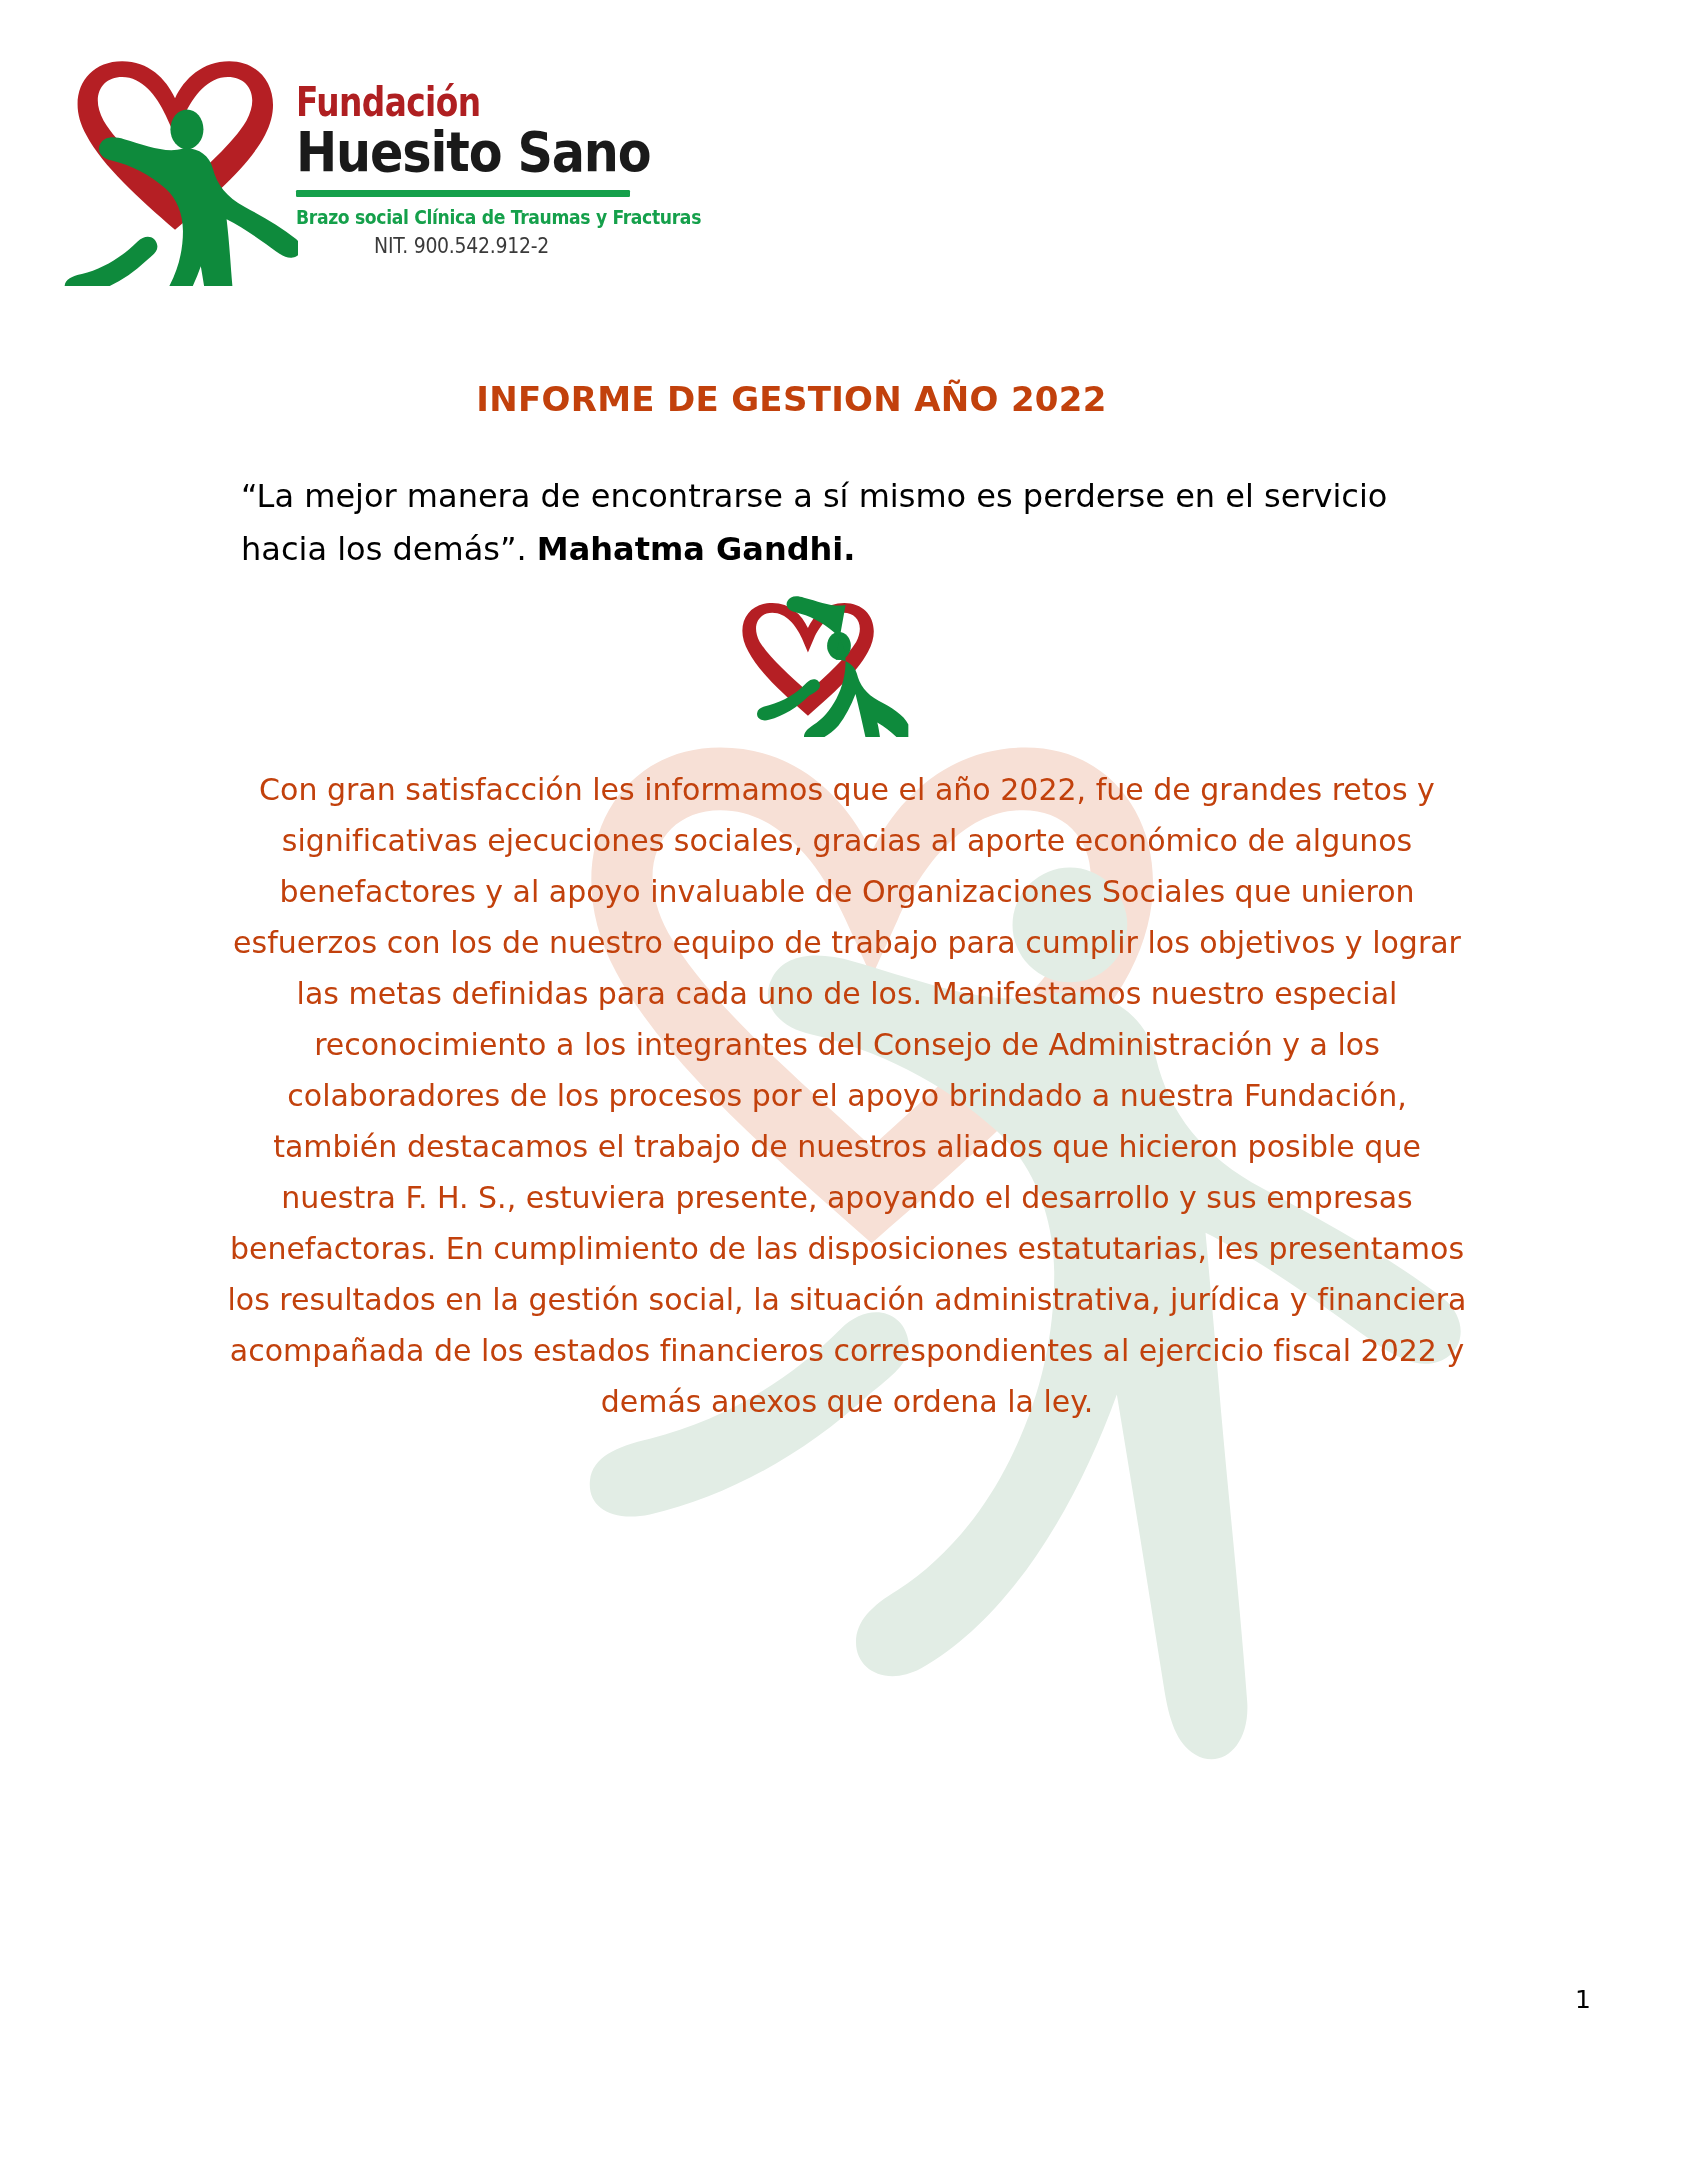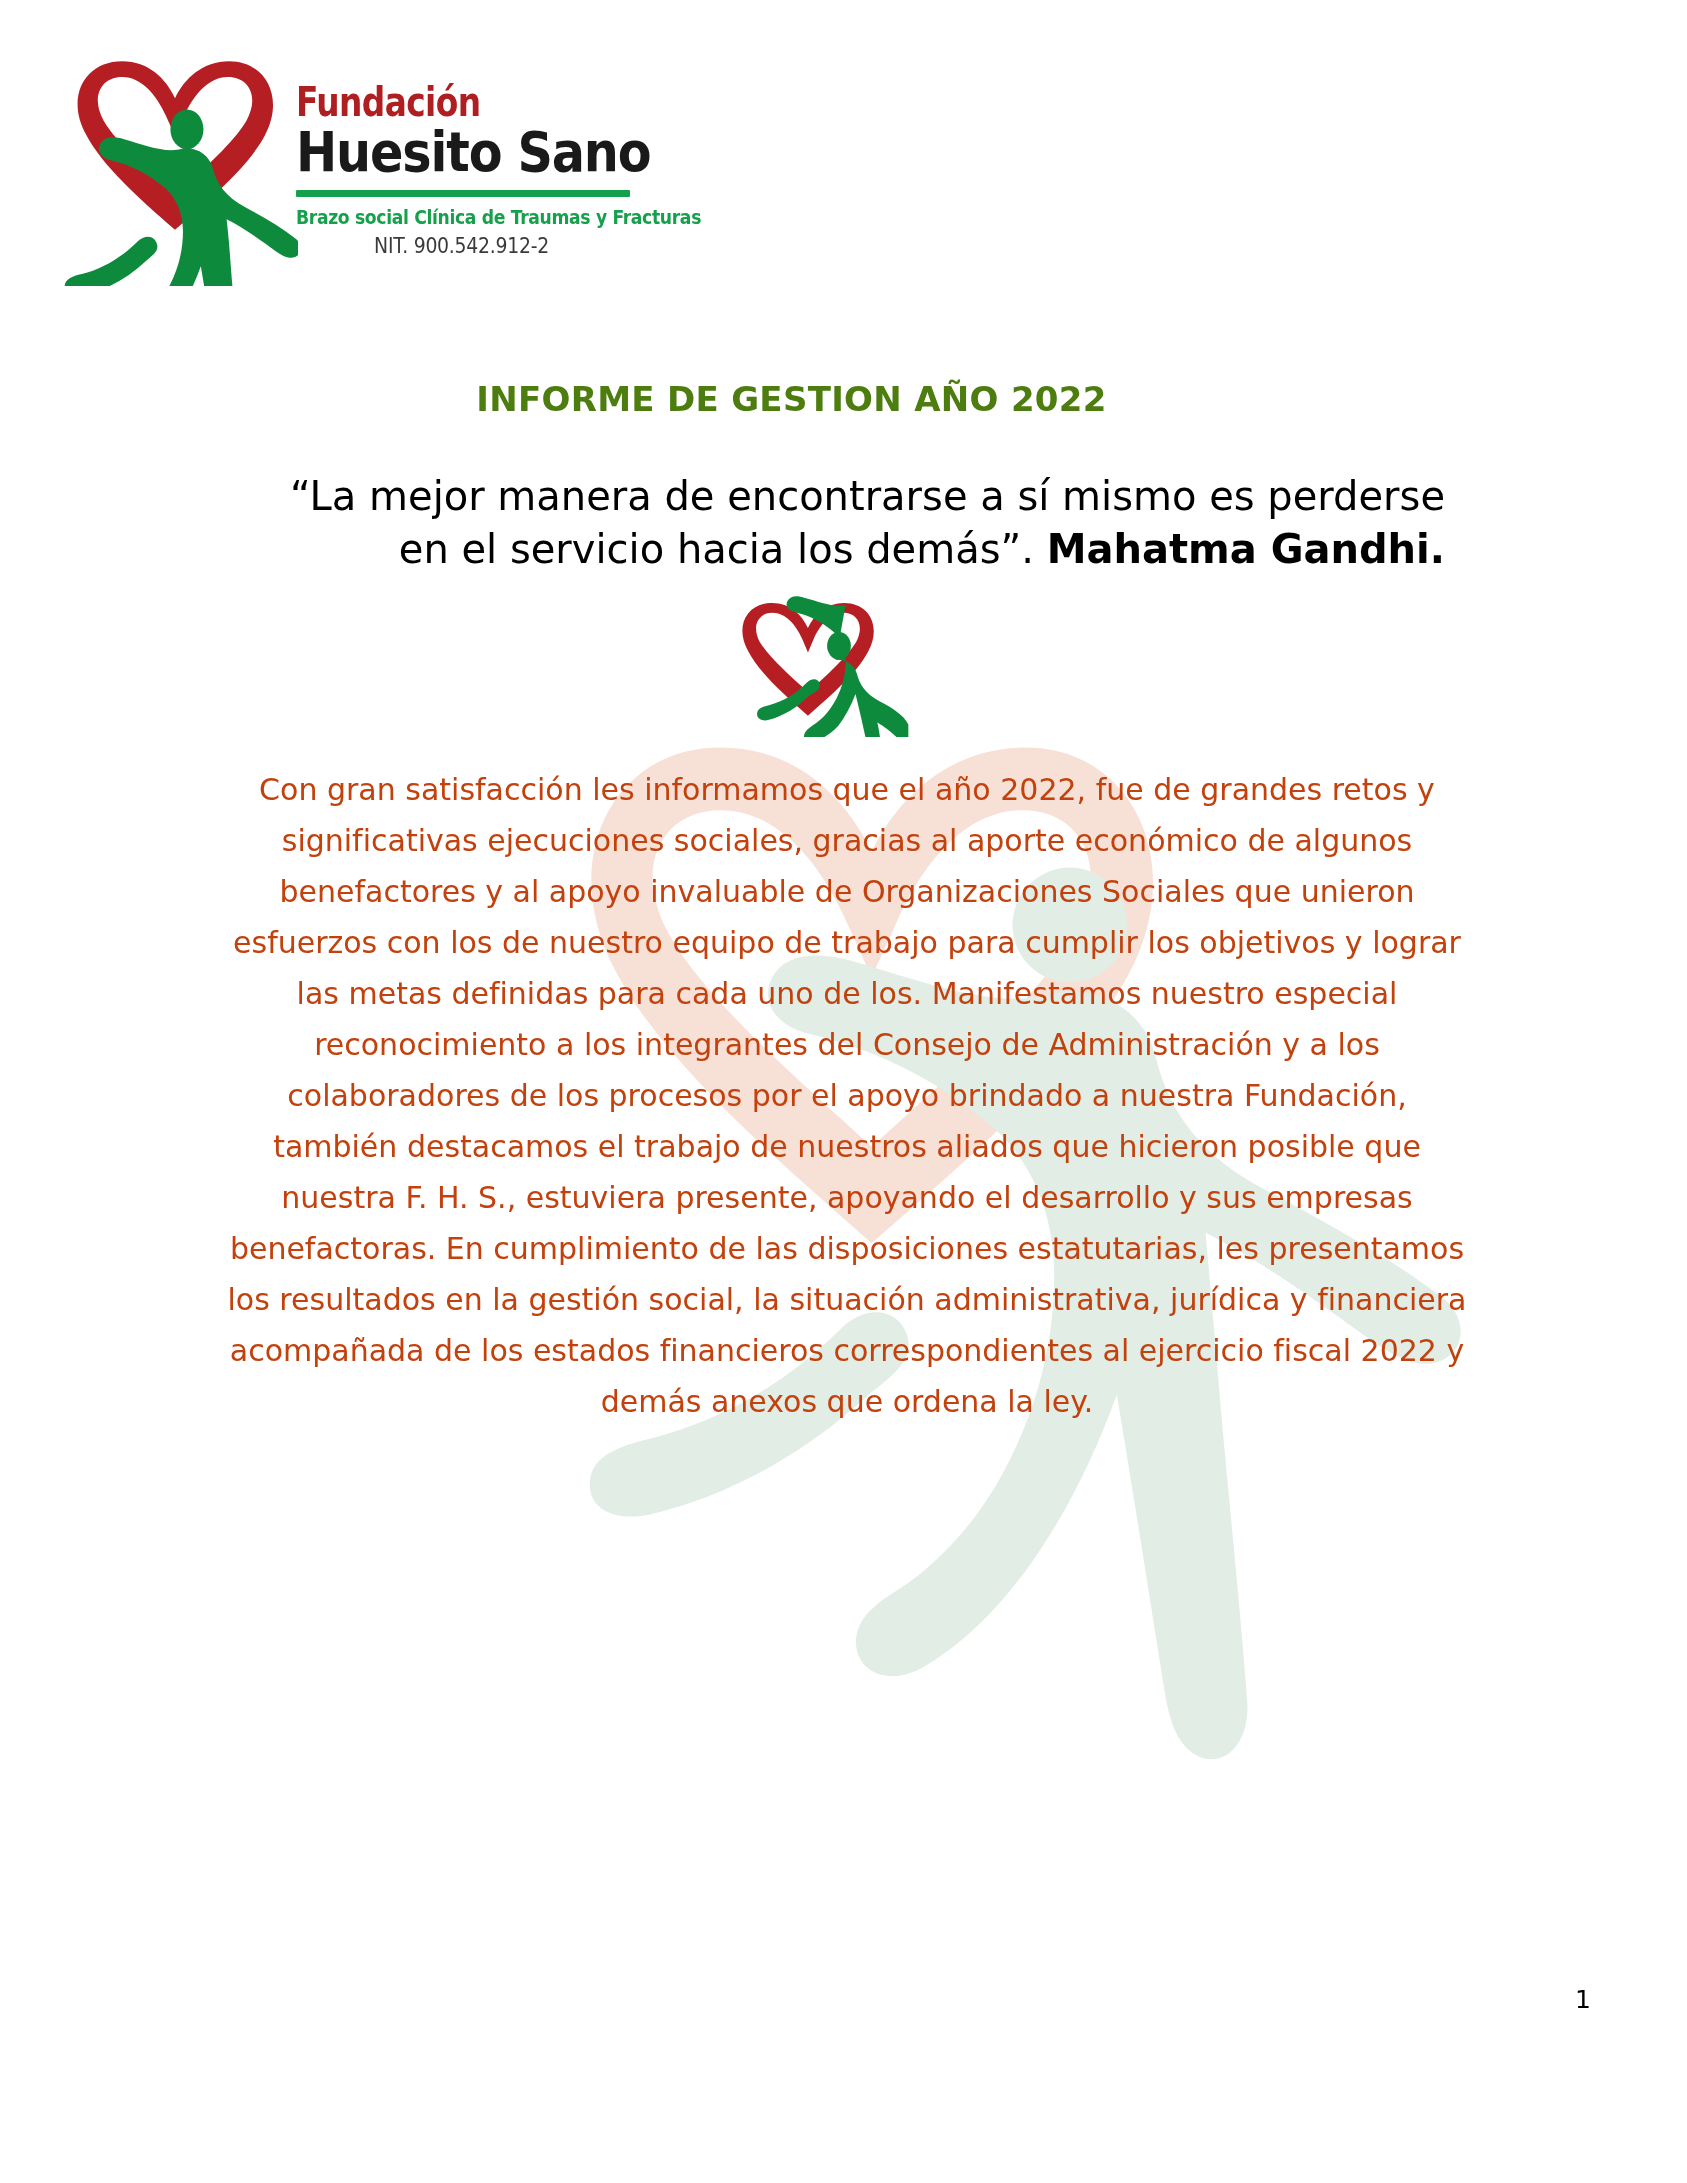--- a/index.html
+++ b/index.html
@@ -114,33 +114,33 @@
   .doc-title {
     position: absolute;
     left: 0;
     top: 379px;
     width: 1583px;
     text-align: center;
     font-family: "DejaVu Sans", sans-serif;
     font-weight: bold;
     font-size: 34px;
     letter-spacing: 0.3px;
-    color: #4d7c0f;
+    color: #c2410c;
     z-index: 3;
   }
 
   
   .quote {
     position: absolute;
     left: 241px;
     top: 470px;
     width: 1204px;
-    text-align: right;
-    font-family: "DejaVu Sans", sans-serif;
-    font-size: 40px;
+    text-align: left;
+    font-family: "DejaVu Sans", sans-serif;
+    font-size: 32px;
     line-height: 53px;
     color: #000000;
     z-index: 3;
   }
   .quote b { font-weight: bold; }
 
   
   .center-emblem {
     position: absolute;
     left: 731px;

